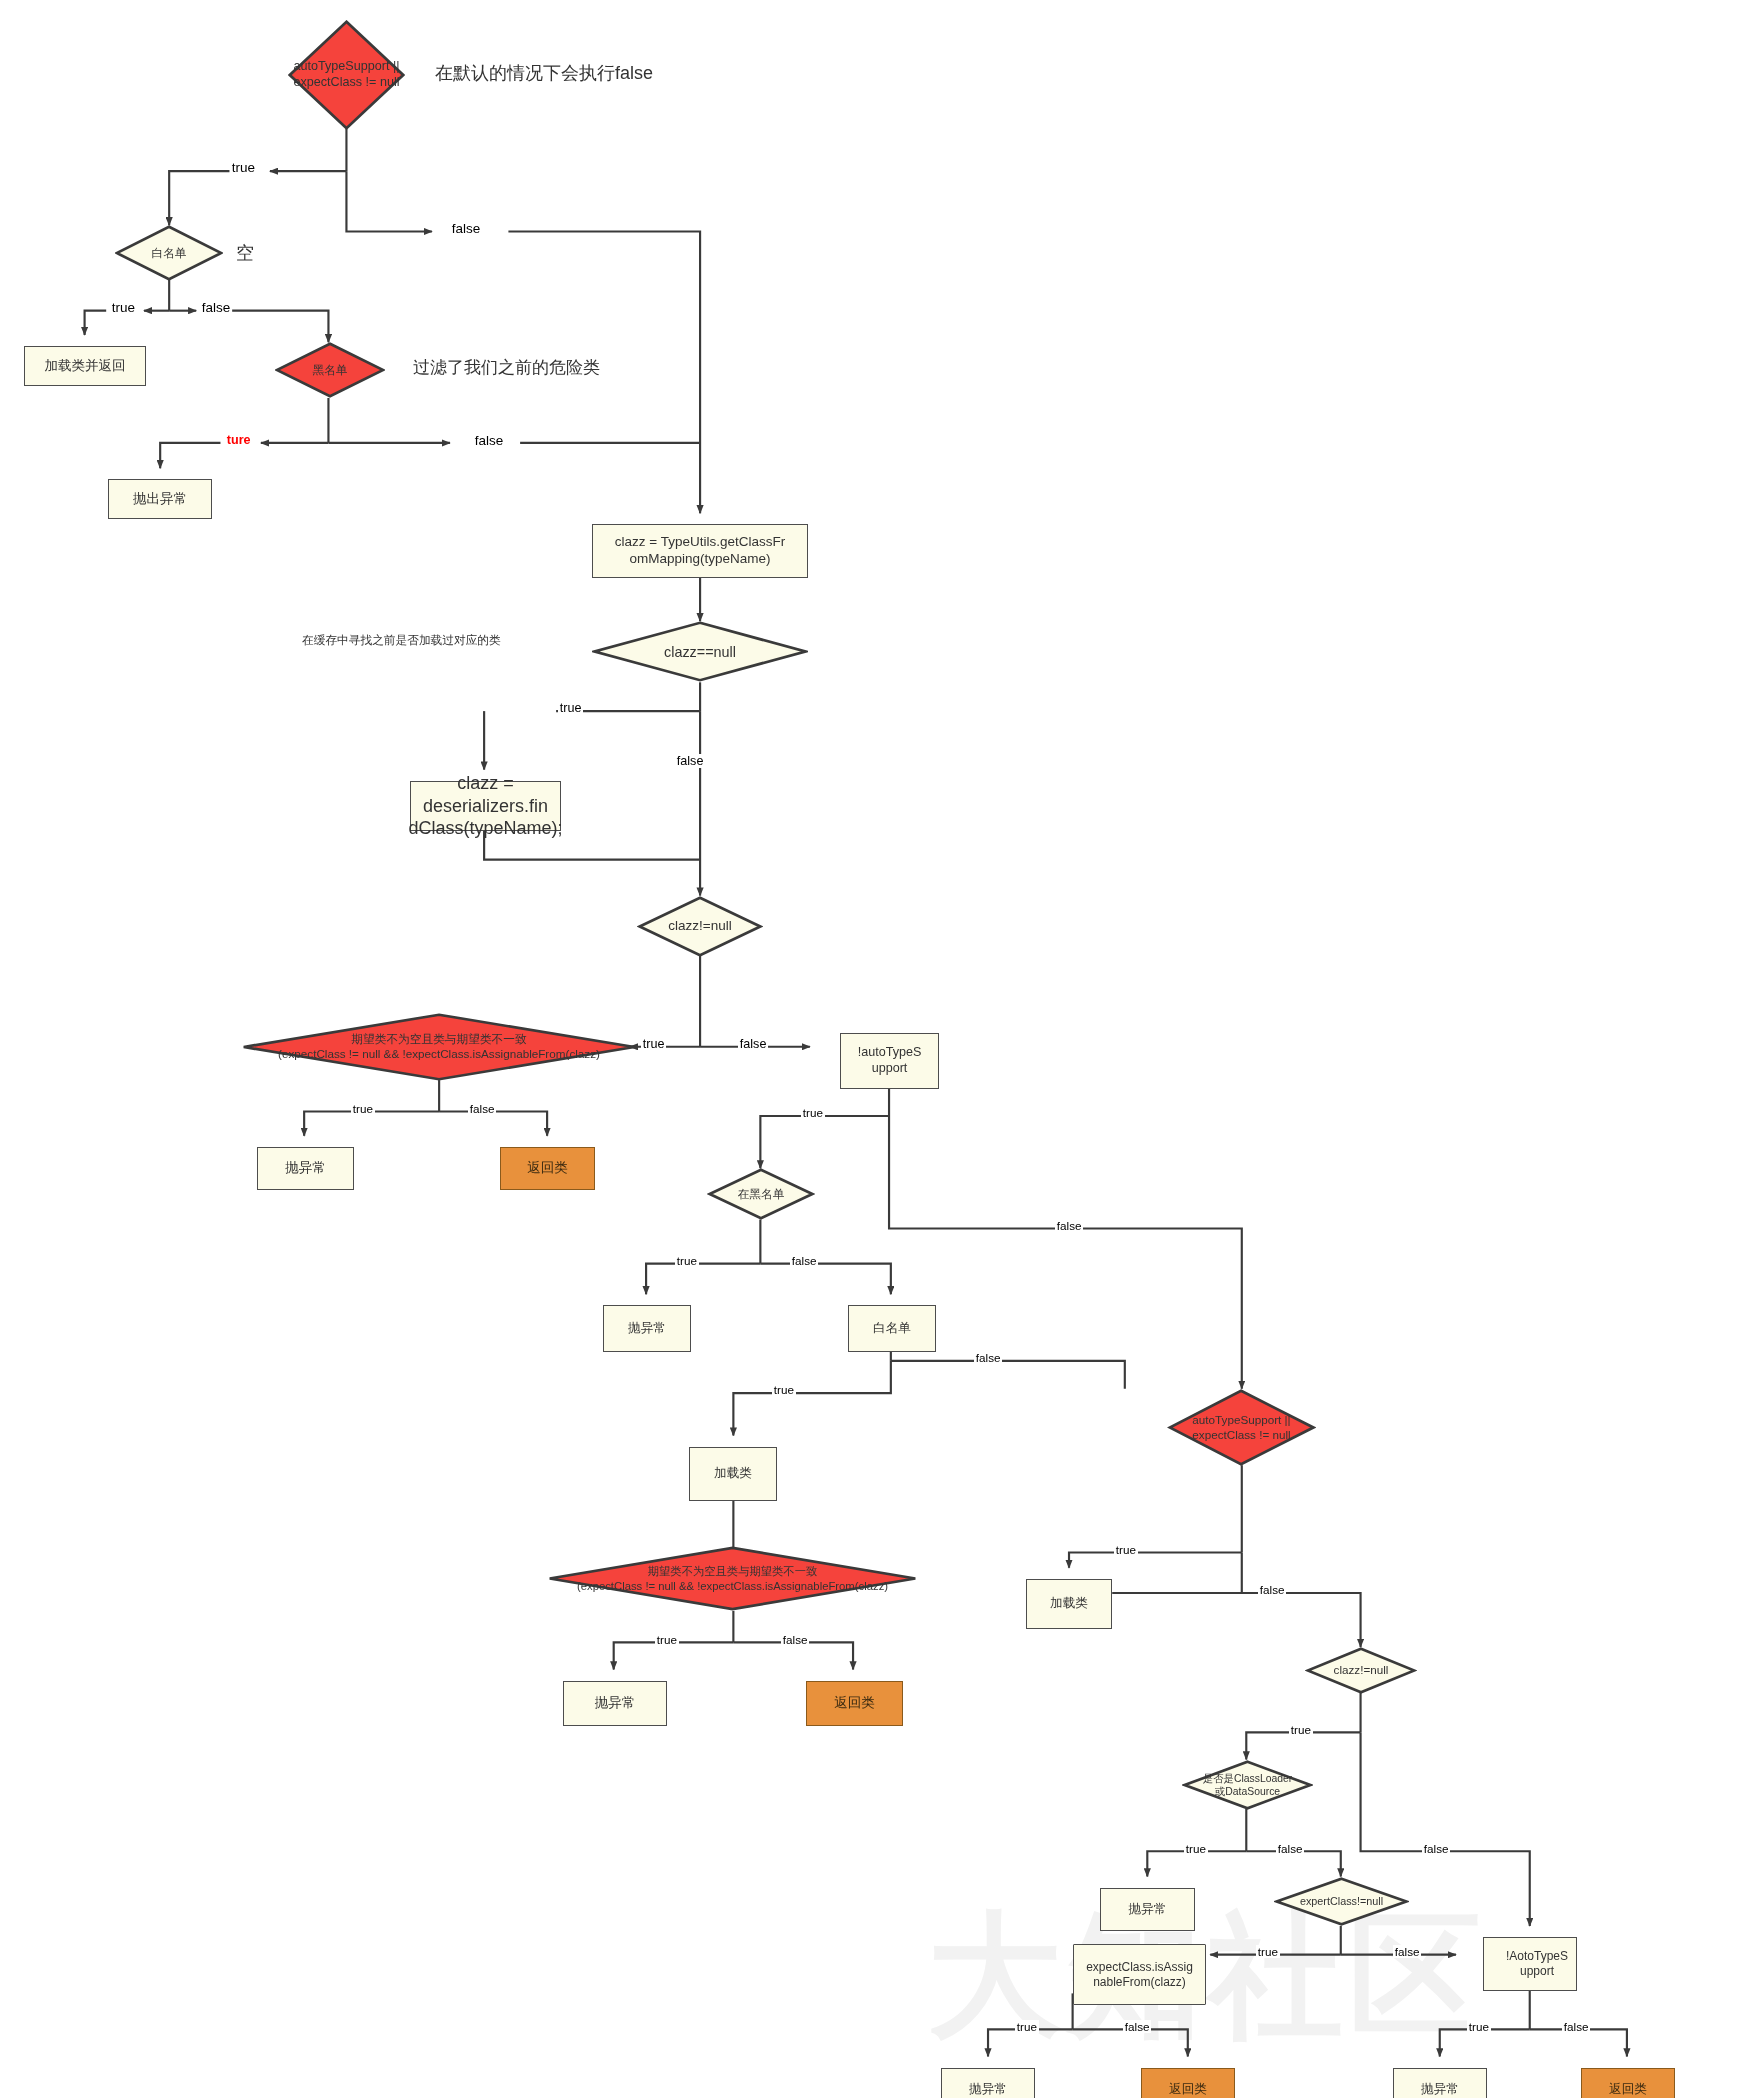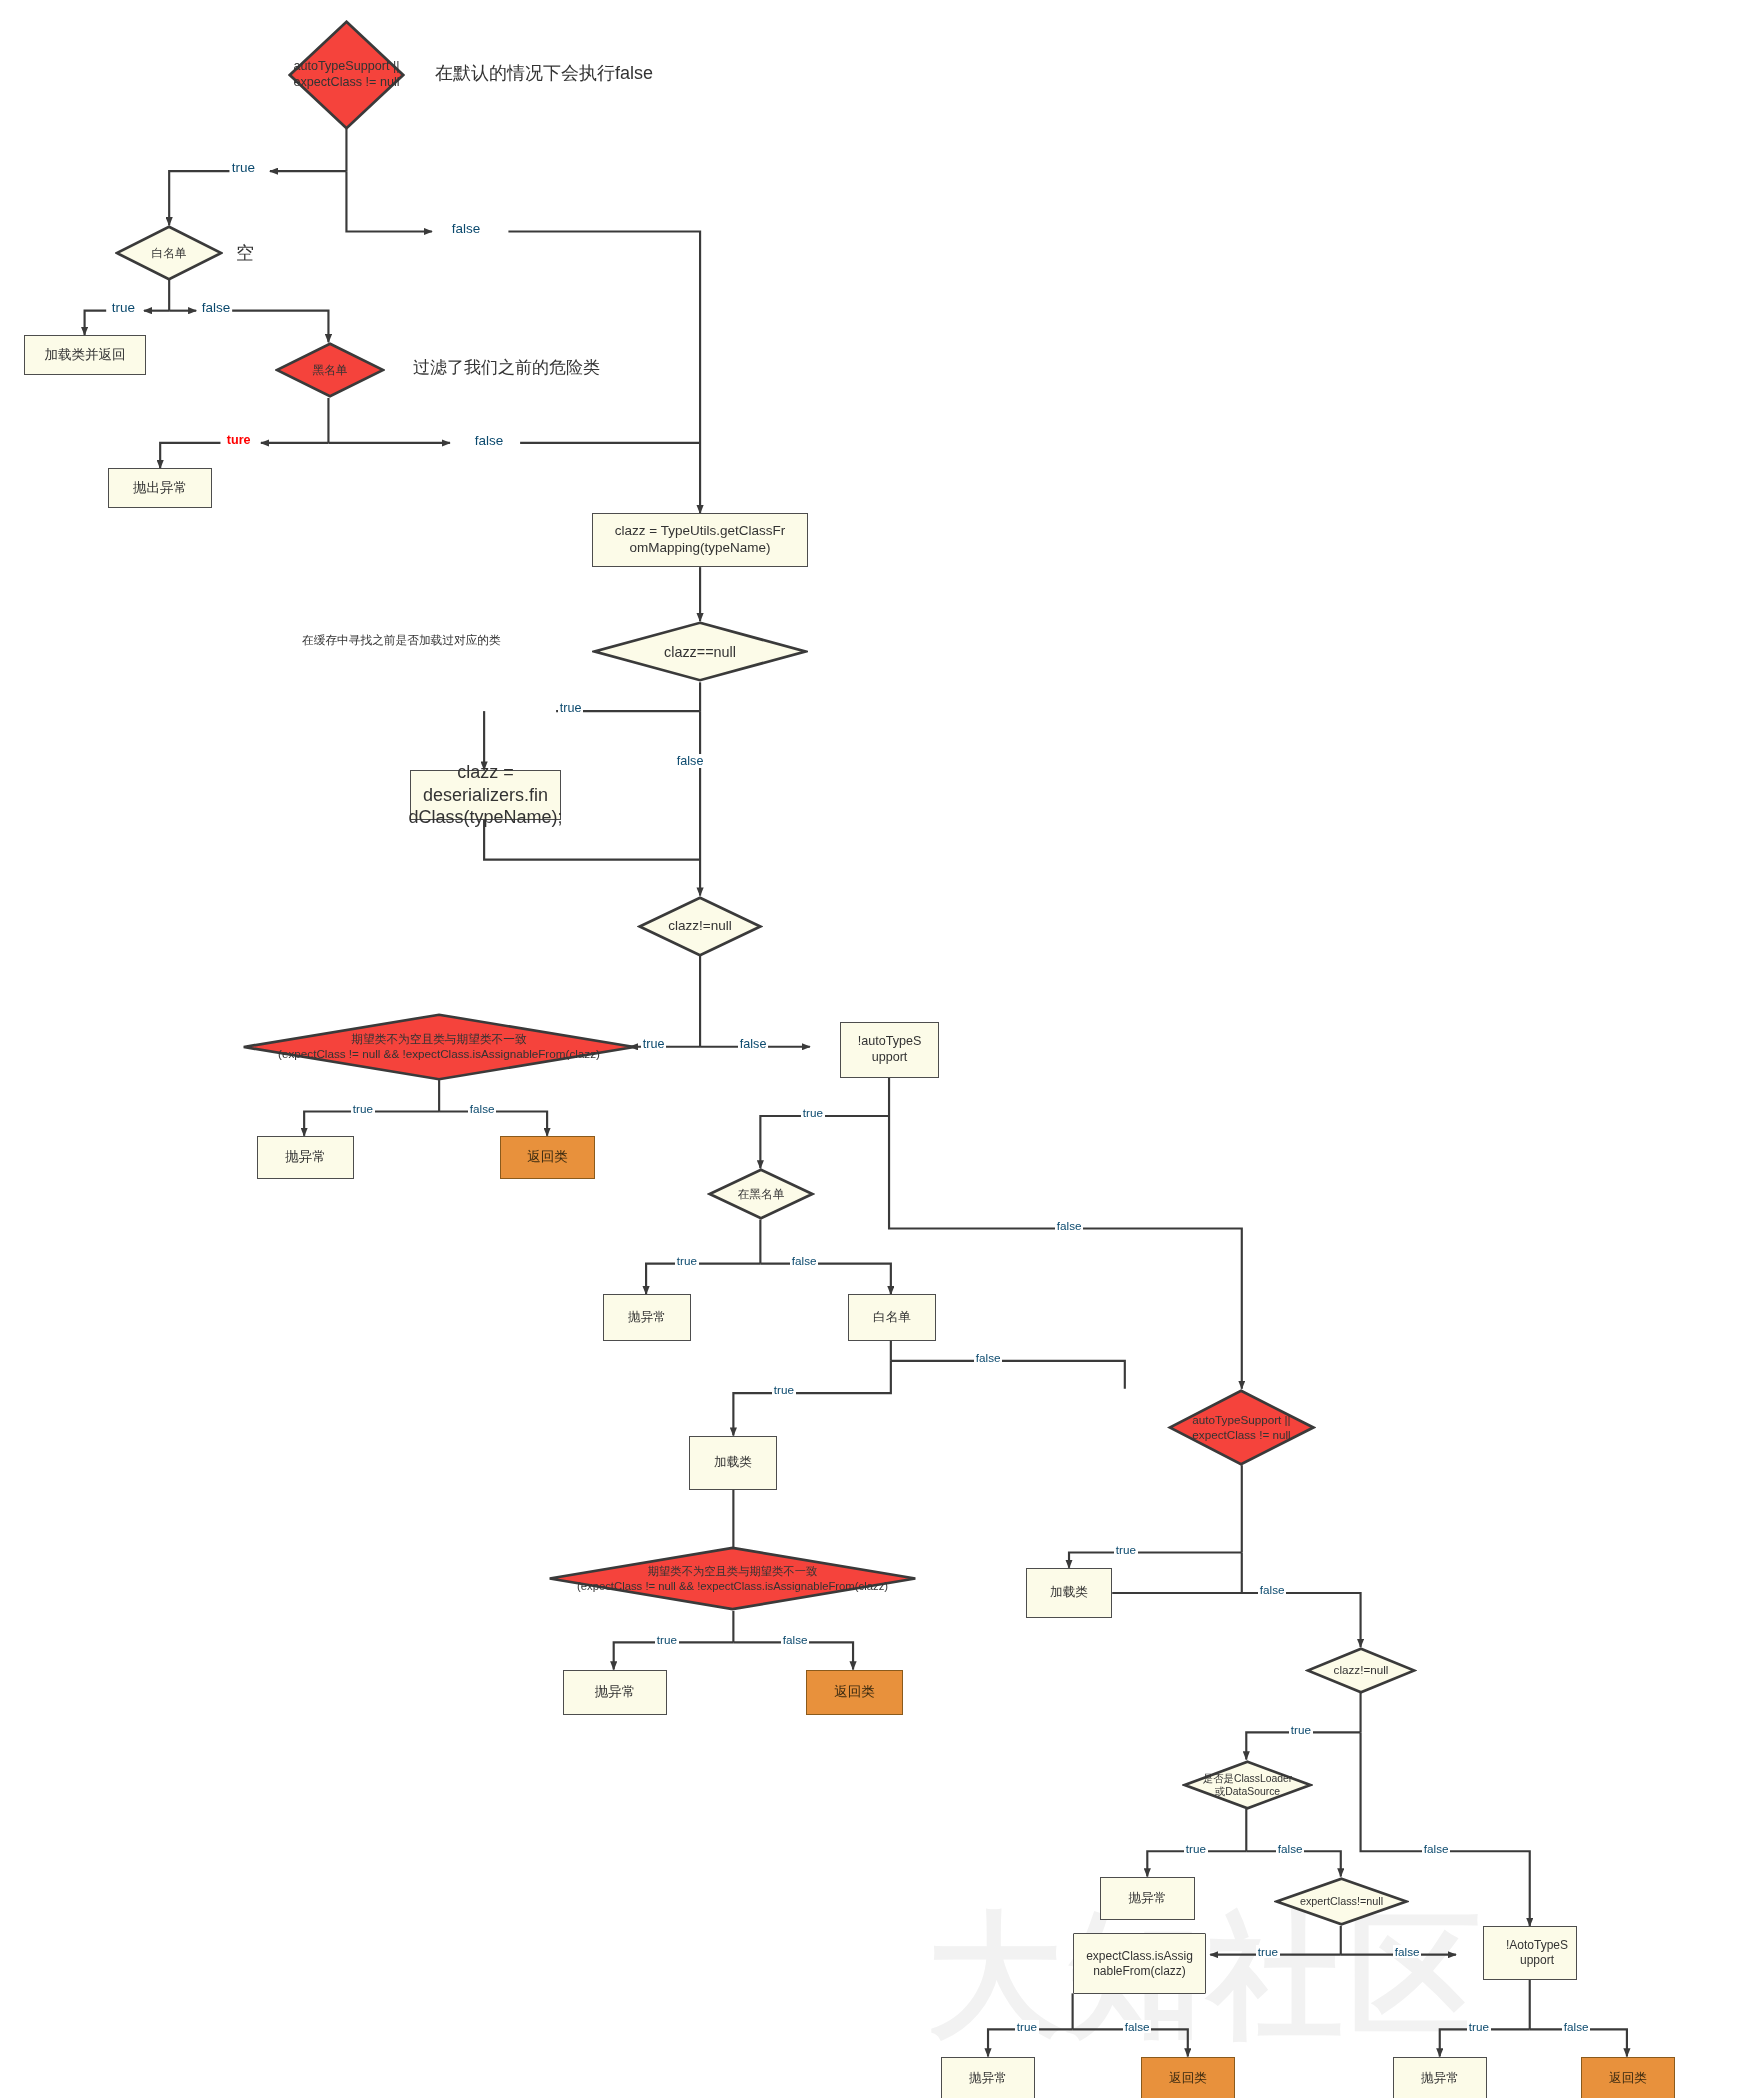--- a/index.html
+++ b/index.html
@@ -1,26 +1,26 @@
 <!DOCTYPE html>
 <html style="font-size:14.4px"><head>
 <meta charset="utf-8">
 <style>
   html,body{margin:0;padding:0;background:#ffffff;}
   body{font-family:"Liberation Sans","DejaVu Sans",sans-serif;}
   #canvas{position:relative;width:1743px;height:2098px;background:#fff;overflow:hidden;}
   svg#wires{position:absolute;left:0;top:0;width:1743px;height:2098px;pointer-events:none;}
   .node{position:absolute;box-sizing:border-box;display:flex;align-items:center;justify-content:center;text-align:center;color:#333333;line-height:1.25;white-space:pre-line;}
-  .box{background:#fcfbe8;border:1.8px solid #4d4d4d;}
+  .box{background:#fcfbe8;border:1.8px solid #4d4d4d;margin-top:11px;}
   .box.orange{background:#e8913c;border:1.8px solid #8a5a1c;color:#3a2a10;}
   .diamond{background:transparent;border:none;}
   .dlabel{position:relative;z-index:3;}
   .dshape{position:absolute;left:0;top:0;width:100%;height:100%;z-index:1;}
   .note{position:absolute;color:#333;}
-  .elabel{position:absolute;color:#0c4a6e;background:#fff;padding:0 1.8px;z-index:4;white-space:nowrap;}
+  .elabel{position:absolute;color:#000000;background:#fff;padding:0 1.8px;z-index:4;white-space:nowrap;}
   .elabel.red{color:#ff0000;font-weight:bold;}
   .wm{position:absolute;z-index:0;color:#f2f2f2;font-size:135px;font-weight:bold;letter-spacing:5.4px;user-select:none;}
 </style>
 </head>
 <body>
 
 <div id="canvas">
 
   <div class="wm" style="left:927px;top:1886px;">大知社区</div>
 

